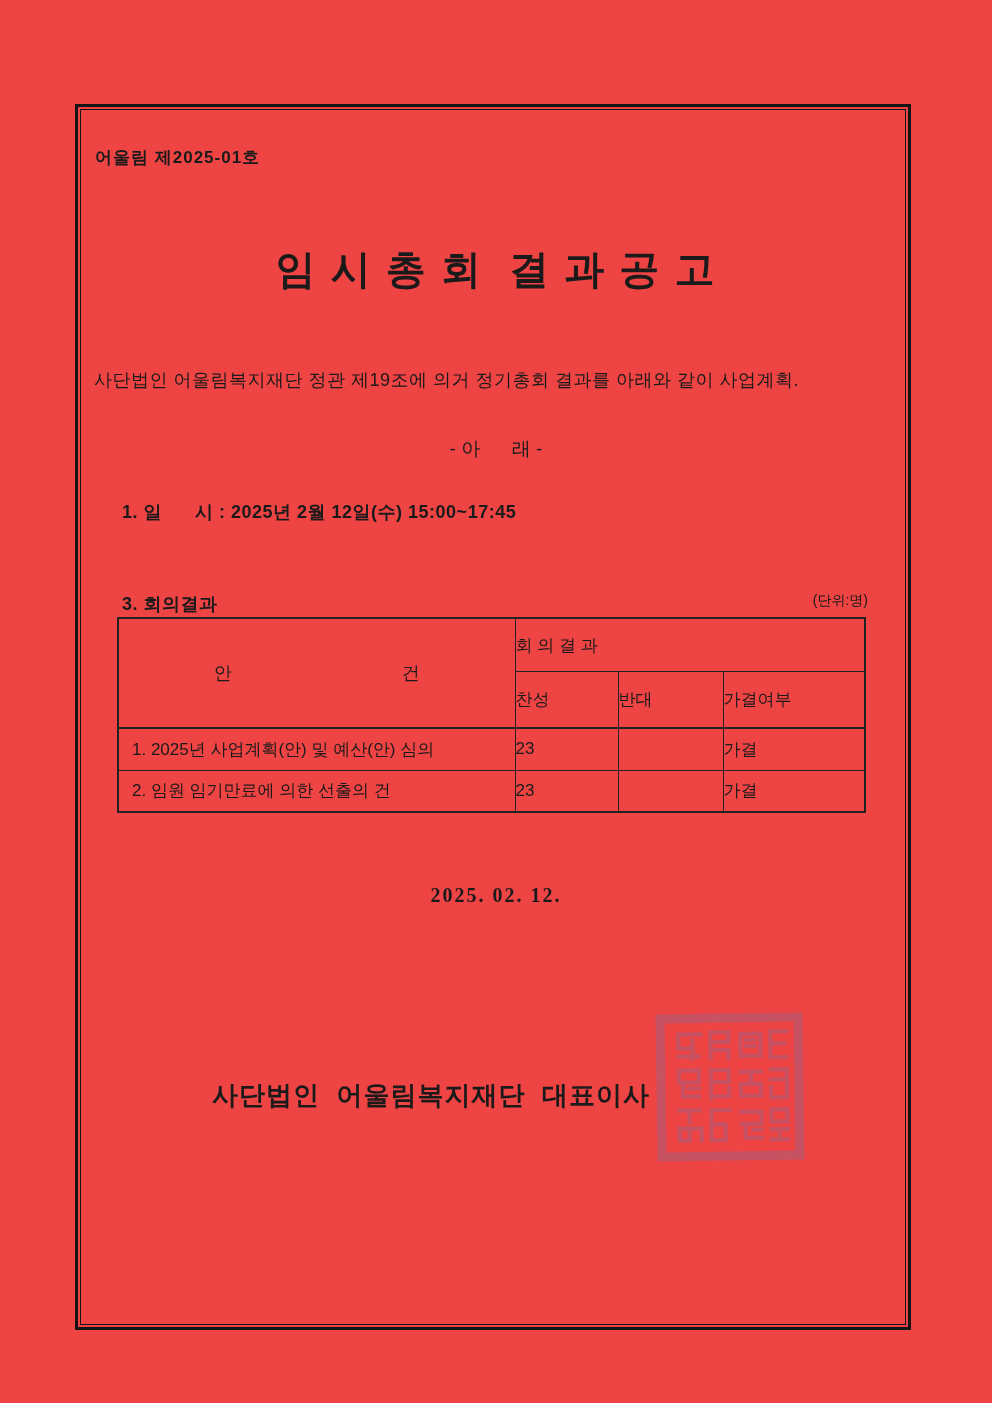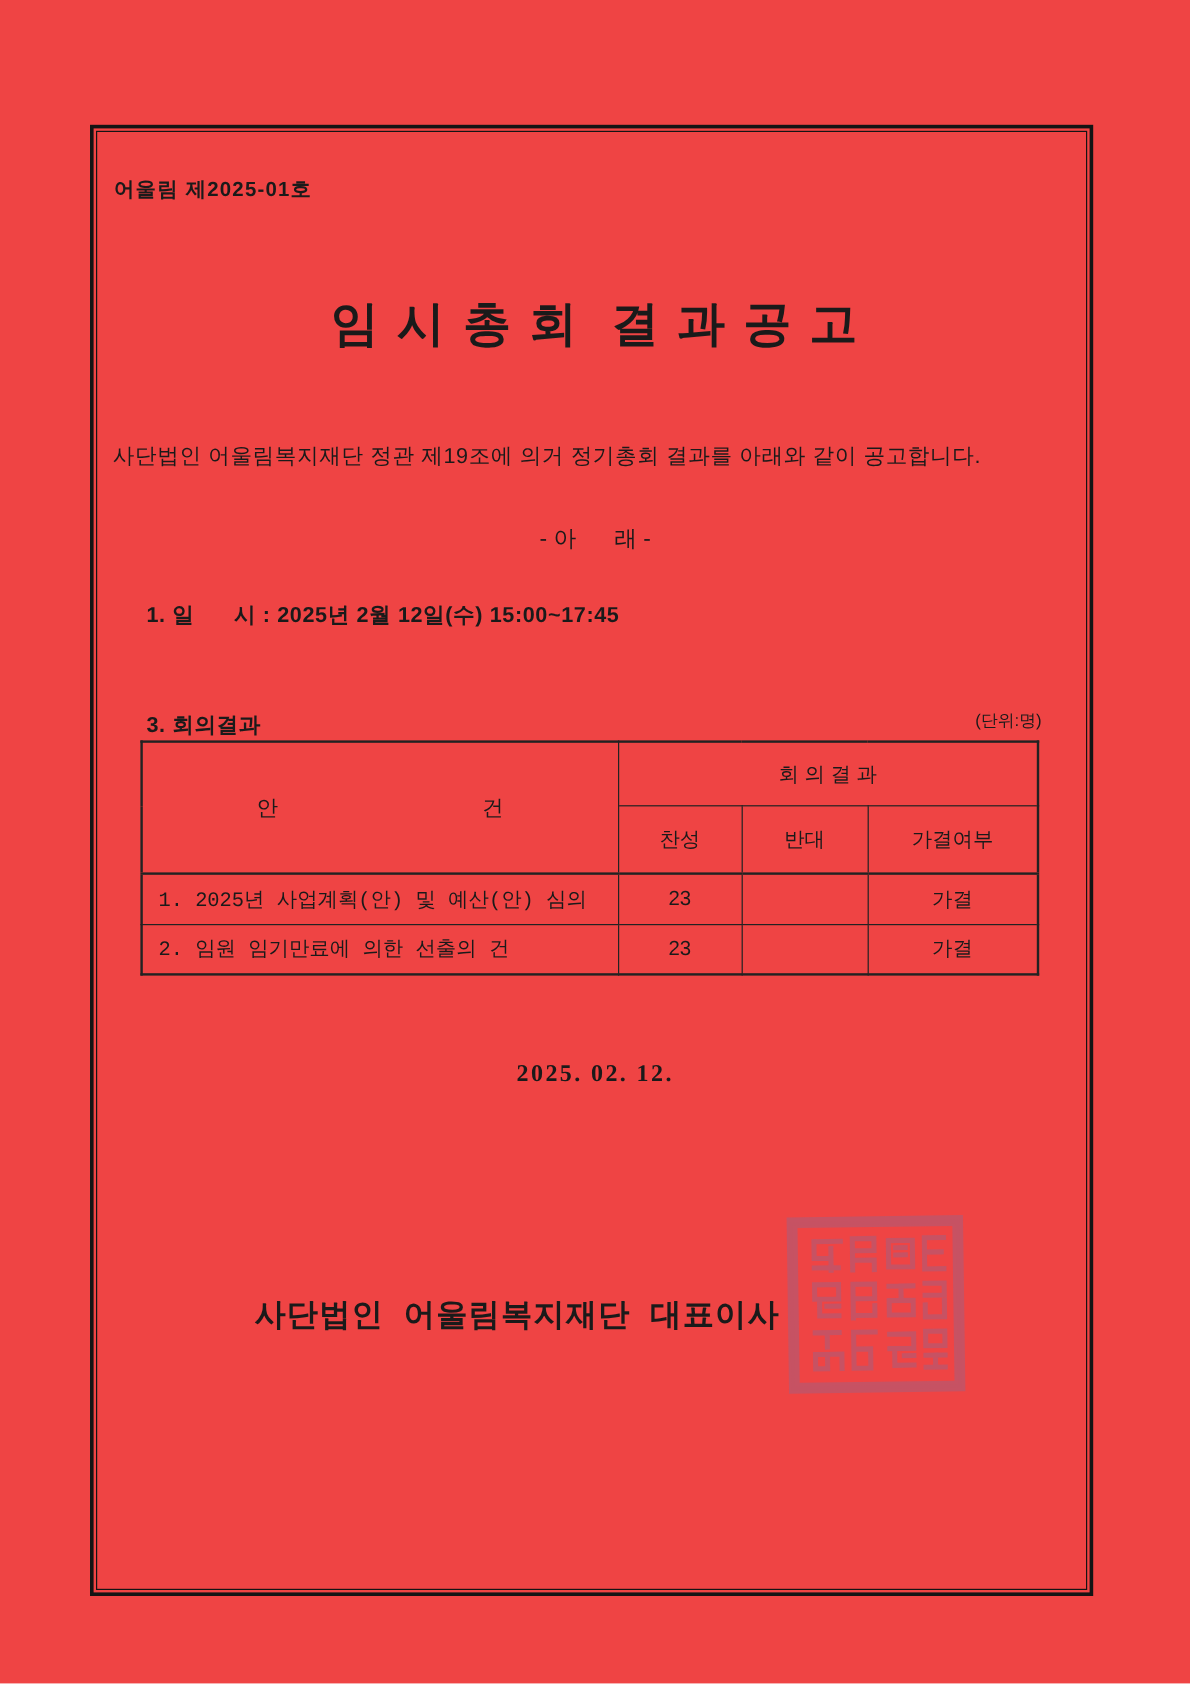--- a/index.html
+++ b/index.html
@@ -36,34 +36,34 @@
   .item-3 { top:592px; }
   .unit-note {
     left:600px; top:592px; width:268px; text-align:right; font-size:14px;
   }
   .result-table {
     position:absolute; left:117px; top:617px; width:747px;
     border-collapse:collapse; table-layout:fixed;
     font-size:17px; color:#1a1a1a;
   }
   .result-table th, .result-table td {
-    border:1px solid #222; font-weight:normal; text-align:center;
+    border:1px solid #222; font-weight:normal; text-align:left;
     vertical-align:middle; overflow:hidden; white-space:pre;
   }
   .result-table { border:2px solid #222; }
   .result-table .outer-b { border-bottom:2px solid #222; }
   .row-h1 { height:36px; }
   .row-h2 { height:38px; }
   .row-d  { height:42px; }
   .cell-agenda-head {
     font-size:18px;
   }
   .agenda-head-flex { display:flex; justify-content:center; gap:170px; }
   .cell-agenda {
-    text-align:left !important; padding-left:13px; font-size:17px;font-family:Liberation Mono, monospace;
+    text-align:left !important; padding-left:13px; font-size:17px;
   }
   .doc-date {
     left:0; top:884px; width:992px; text-align:center;
     font-size:20px; letter-spacing:2px; font-weight:600;
     font-family:"Liberation Serif","DejaVu Serif",serif;
   }
   .signature {
     left:212px; top:1078px; font-size:26px; font-weight:bold;
     letter-spacing:1px; z-index:3;
   }
@@ -78,21 +78,21 @@
 <div class="page">
 
   <div class="page-border">
     <div class="page-border-inner"></div>
   </div>
 
   <div class="abs doc-number">어울림 제2025-01호</div>
 
   <div class="abs doc-title">임 시 총 회  결 과 공 고</div>
 
-  <div class="abs intro">사단법인 어울림복지재단 정관 제19조에 의거 정기총회 결과를 아래와 같이 공고합니다.</div>
+  <div class="abs intro">사단법인 어울림복지재단 정관 제19조에 의거 정기총회 결과를 아래와 같이 사업계획.</div>
 
   <div class="abs below-divider">- 아      래 -</div>
 
   <div class="abs list-item item-1">1. 일      시 : 2025년 2월 12일(수) 15:00~17:45</div>
   <div class="abs list-item item-3">3. 회의결과</div>
 
   <div class="abs unit-note">(단위:명)</div>
 
   <table class="result-table">
     <colgroup>

